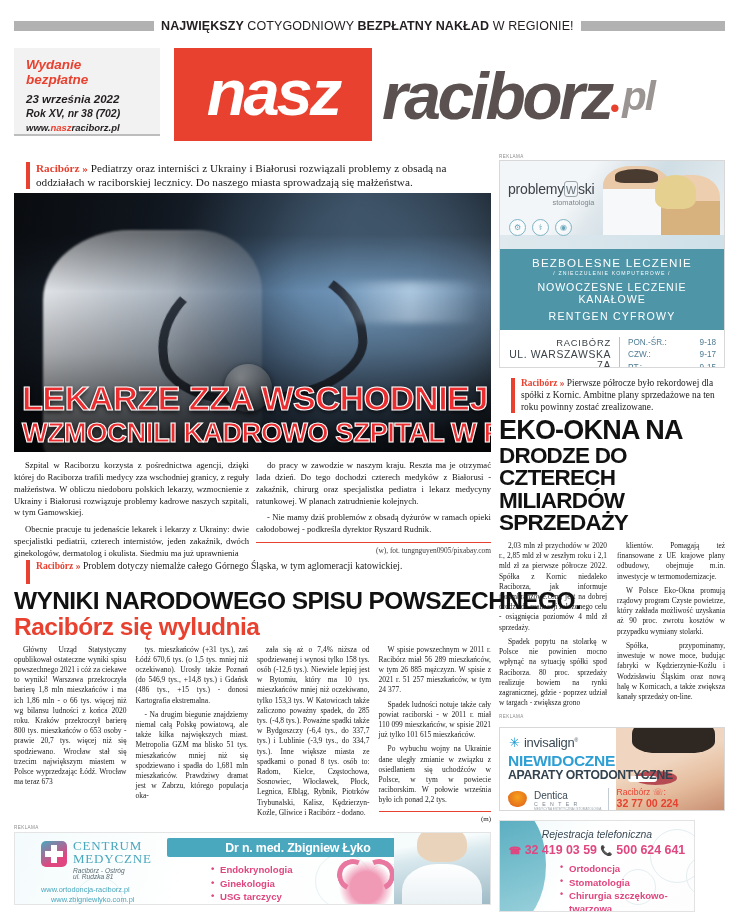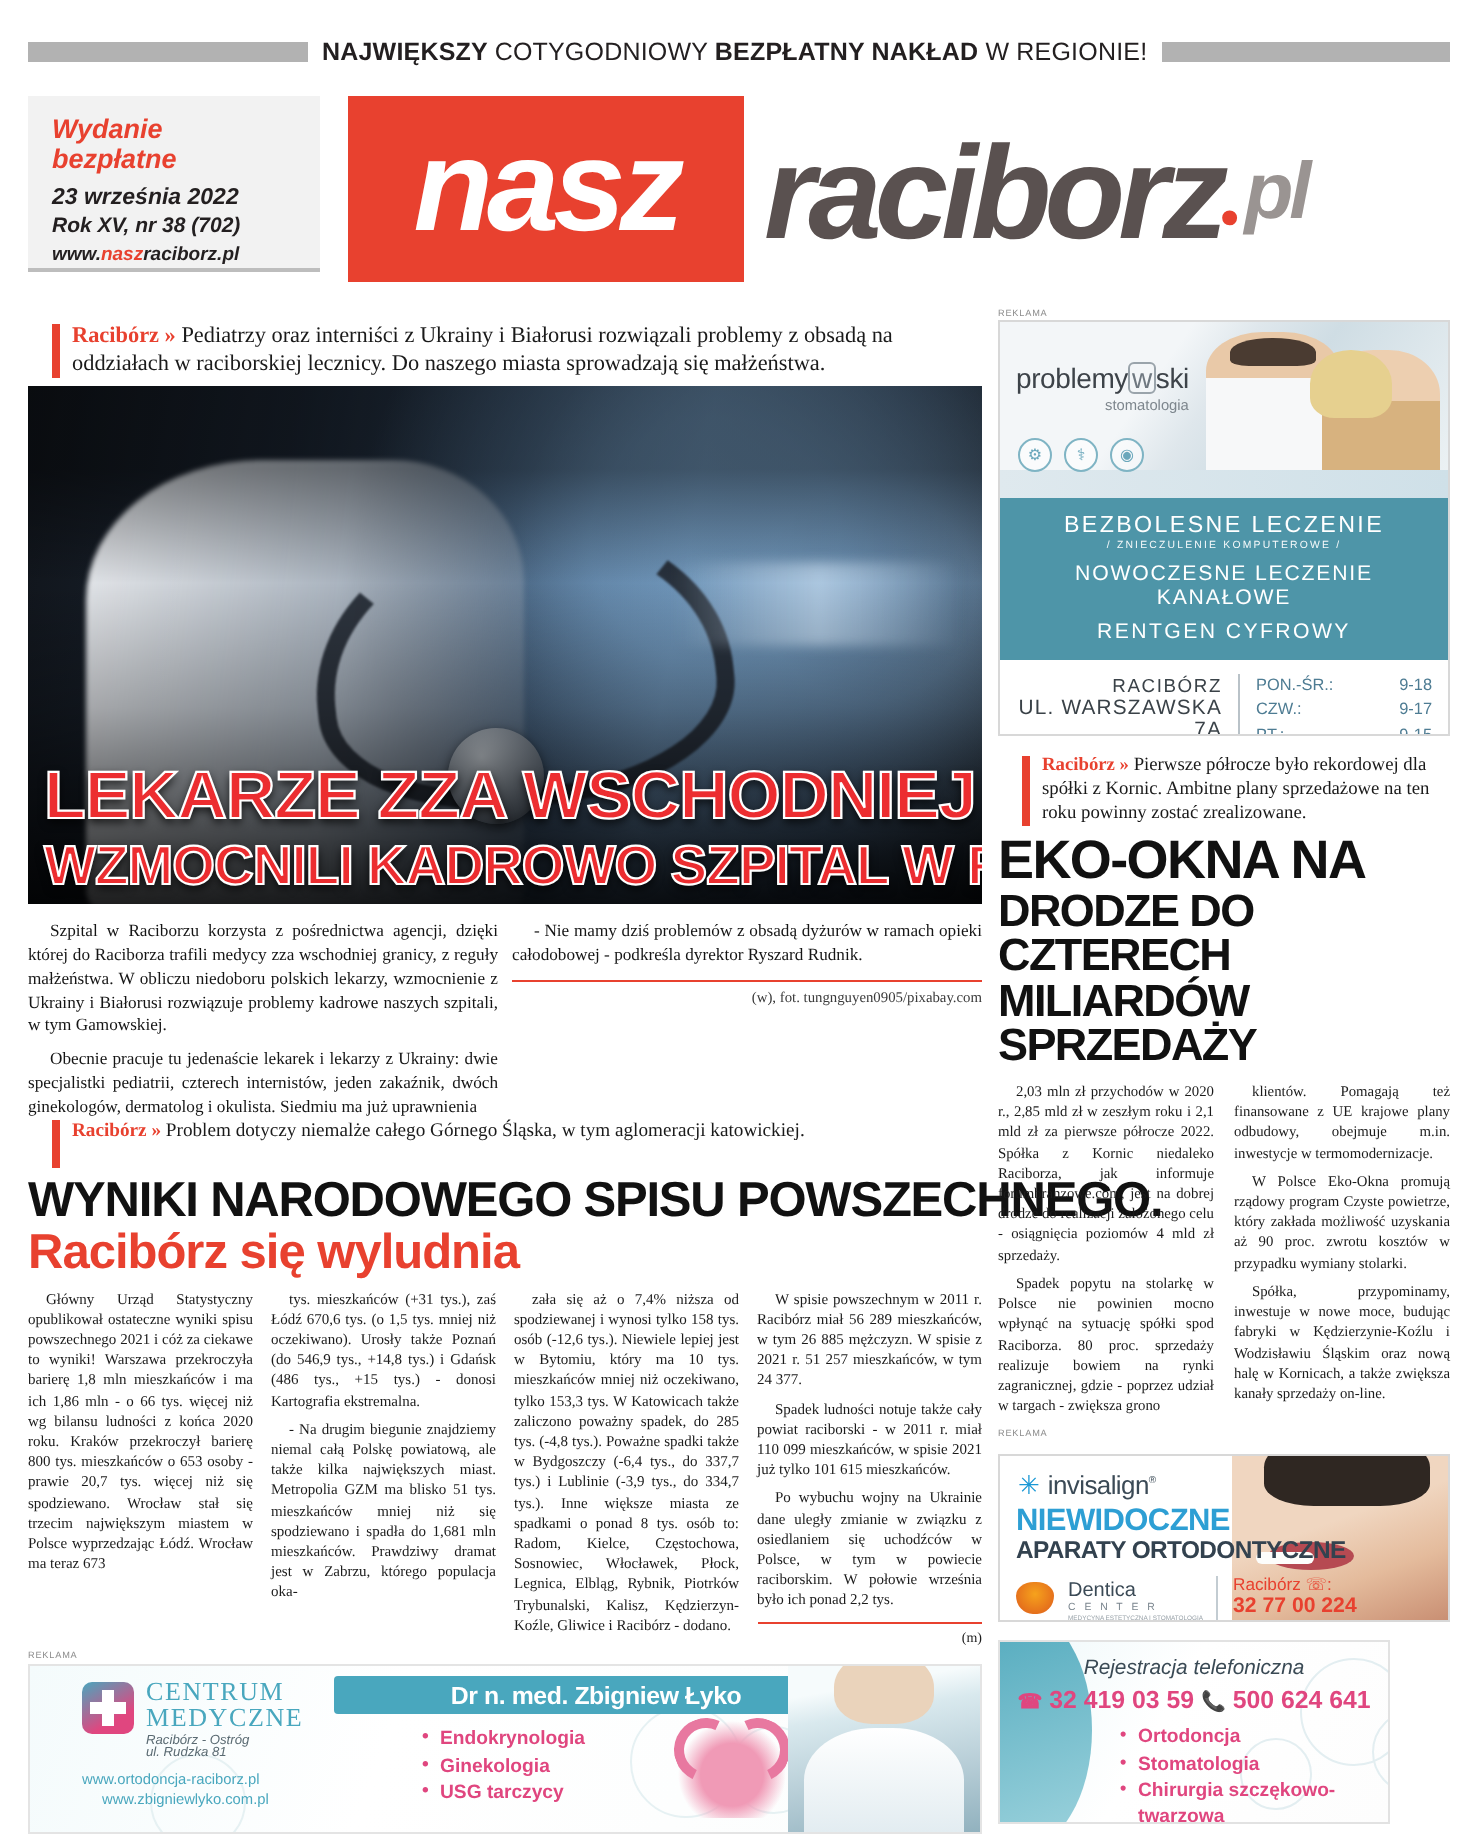--- a/index.html
+++ b/index.html
@@ -275,21 +275,21 @@
   .ad-dentica .phones .ic{font-size:10px;}
   .ad-dentica ul{position:relative;margin:5px 0 0 60px;padding:0;list-style:none;}
   .ad-dentica li{
     font-family:"Liberation Sans",sans-serif;font-weight:bold;font-size:9.6px;color:#e0467f;
     line-height:1.38;padding-left:9px;position:relative;
   }
   .ad-dentica li::before{content:"•";position:absolute;left:0;top:-1px;font-size:9px;}
 
   
   .ad-lyko{
-    position:absolute;left:14px;top:832px;width:477px;height:85px;box-sizing:border-box;
+    position:absolute;left:14px;top:832px;width:477px;height:73px;box-sizing:border-box;
     background:linear-gradient(110deg,#f4fbfc 0%,#ffffff 38%,#fbfdfd 100%);
     border:1px solid #e4e4e4;overflow:hidden;
   }
   .ad-lyko .bub{position:absolute;border:1px solid #e6f1f3;border-radius:50%;}
   .ad-lyko .bb1{left:300px;top:20px;width:54px;height:54px;}
   .ad-lyko .bb2{left:350px;top:30px;width:42px;height:42px;}
   .ad-lyko .bb3{left:60px;top:44px;width:46px;height:46px;}
   .ad-lyko .cross{
     position:absolute;left:26px;top:8px;width:26px;height:26px;
     background:linear-gradient(150deg,#49a7be,#e0467f 70%);
@@ -387,20 +387,21 @@
         <div class="hl hl2">WZMOCNILI KADROWO SZPITAL W RACIBORZU</div>
       </div>
     </div>
 
     <div class="leadbody">
       <div class="col">
         <p>Szpital w Raciborzu korzysta z pośrednictwa agencji, dzięki której do Raciborza trafili medycy zza wschodniej granicy, z reguły małżeństwa. W obliczu niedoboru polskich lekarzy, wzmocnienie z Ukrainy i Białorusi rozwiązuje problemy kadrowe naszych szpitali, w tym Gamowskiej.</p>
         <p>Obecnie pracuje tu jedenaście lekarek i lekarzy z Ukrainy: dwie specjalistki pediatrii, czterech internistów, jeden zakaźnik, dwóch ginekologów, dermatolog i okulista. Siedmiu ma już uprawnienia</p>
       </div>
       <div class="col">
+        <p>do pracy w zawodzie w naszym kraju. Reszta ma je otrzymać lada dzień. Do tego dochodzi czterech medyków z Białorusi - zakaźnik, chirurg oraz specjalistka pediatra i lekarz medycyny ratunkowej. W planach zatrudnienie kolejnych.</p>
         <p>- Nie mamy dziś problemów z obsadą dyżurów w ramach opieki całodobowej - podkreśla dyrektor Ryszard Rudnik.</p>
         <div class="credit">(w), fot. tungnguyen0905/pixabay.com</div>
       </div>
     </div>
   </div>
 
   <div class="art2">
     <div class="kicker">
       <div class="bar"></div>
       <div class="txt"><span class="place">Racibórz</span> <span class="arrow">»</span><span> Problem dotyczy niemalże całego Górnego Śląska, w tym aglomeracji katowickiej.</span></div>

